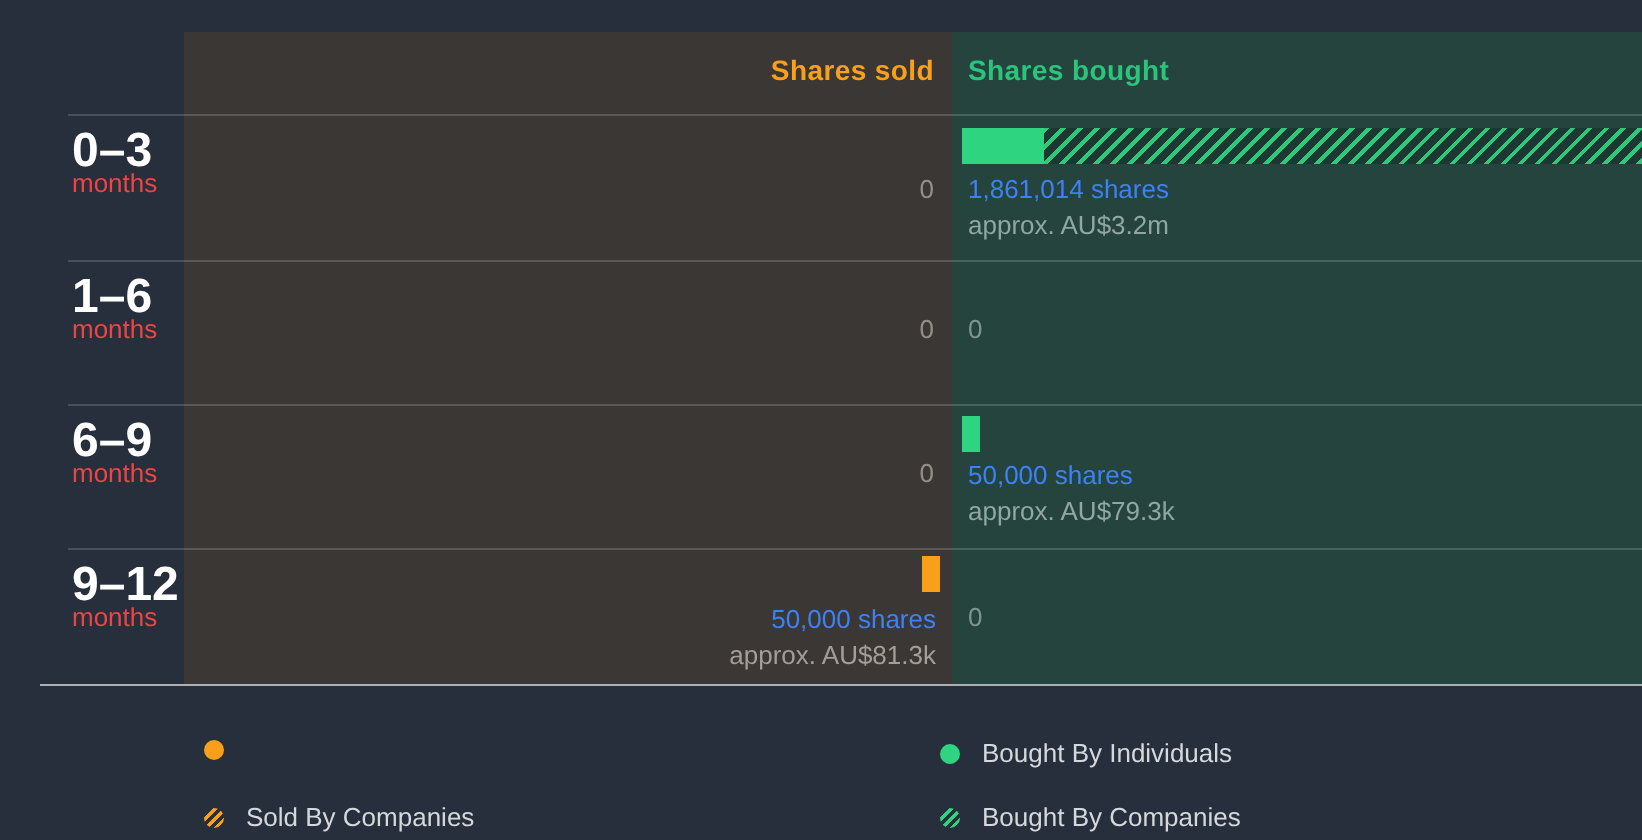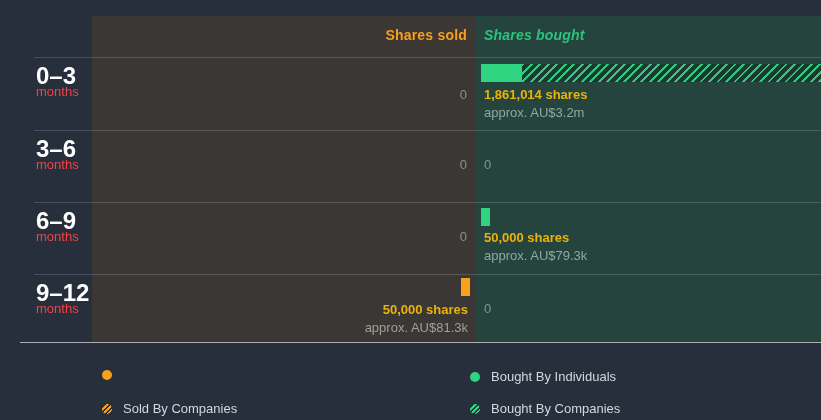--- a/index.html
+++ b/index.html
@@ -3,39 +3,39 @@
 <meta charset="utf-8">
 <style>
   html,body{margin:0;padding:0;background:#272e3c;}
   .stage{position:relative;width:821px;height:420px;background:#272e3c;overflow:hidden;
          font-family:"Liberation Sans",sans-serif;margin-left:20px;-webkit-font-smoothing:antialiased;}
   .panel{position:absolute;top:16px;height:326px;}
   .panel.sold{left:72px;width:384px;background:#3b3734;}
   .panel.bought{left:456px;width:352px;background:#26443e;}
   .hdr{position:absolute;top:27px;font-size:14px;font-weight:bold;letter-spacing:.2px;}
   .hdr.sold{left:72px;width:375px;text-align:right;color:#f9a01b;}
-  .hdr.bought{left:464px;color:#2ac47c;font-style:italic;}
+  .hdr.bought{left:464px;color:#2ac47c;}
   .sep{position:absolute;left:14px;width:794px;height:1px;background:rgba(255,255,255,.16);}
   .baseline{position:absolute;left:0;top:342px;width:808px;height:1px;background:rgba(255,255,255,.62);}
   .period{position:absolute;left:16px;color:#ffffff;font-size:24px;font-weight:bold;line-height:1;}
   .unit{position:absolute;left:16px;color:#ef4444;font-size:13px;line-height:1;}
   .bar{position:absolute;height:18px;display:flex;}
   .bar.bought{left:461px;flex-direction:row;}
   .bar.sold{left:72px;width:378px;flex-direction:row-reverse;}
   .seg{height:100%;}
   .bar.bought .seg.solid{background:#2ed47f;}
   .bar.bought .seg.hatched{background:repeating-linear-gradient(135deg,rgba(46,212,127,.92) 0 2px,rgba(8,27,24,.30) 2px 6px);}
   .bar.sold .seg.solid{background:#f9a01b;}
   .zero{position:absolute;font-size:13px;line-height:1;}
   .zero.sold{left:72px;width:375px;text-align:right;color:#948f89;}
   .zero.bought{left:464px;color:#7e968f;}
   .valblock{position:absolute;font-size:13px;line-height:18px;}
   .valblock.bought{left:464px;text-align:left;}
   .valblock.sold{left:72px;width:376px;text-align:right;}
-  .valblock .shares{font-weight:bold;color:#eab308;display:block;}
+  .valblock .shares{font-weight:normal;color:#3b82f6;display:block;}
   .valblock.bought .approx{color:#91a7a1;display:block;}
   .valblock.sold .approx{color:#a39e98;display:block;}
   .legend-item{position:absolute;display:flex;align-items:center;gap:11px;cursor:default;}
   .legend-item .label{font-size:13px;color:#d5d8dc;line-height:1;}
   .marker{width:10px;height:10px;border-radius:50%;flex:0 0 auto;}
   .marker.sold-solid{background:#f9a01b;}
   .marker.bought-solid{background:#2ed47f;}
   .marker.sold-hatched{background:repeating-linear-gradient(135deg,#f9a01b 0 1.5px,transparent 1.5px 3.5px);}
   .marker.bought-hatched{background:repeating-linear-gradient(135deg,#2ed47f 0 1.5px,transparent 1.5px 3.5px);}
 </style>
@@ -51,21 +51,21 @@
   <div class="hdr bought">Shares bought</div>
 
   <div class="sep" style="top:57px"></div>
   <div class="sep" style="top:130px"></div>
   <div class="sep" style="top:202px"></div>
   <div class="sep" style="top:274px"></div>
   <div class="baseline"></div>
 
   <div class="period" style="top:64px">0–3</div>
   <div class="unit" style="top:85px">months</div>
-  <div class="period" style="top:137px">3–6</div>
+  <div class="period" style="top:137px">1–6</div>
   <div class="unit" style="top:158px">months</div>
   <div class="period" style="top:209px">6–9</div>
   <div class="unit" style="top:230px">months</div>
   <div class="period" style="top:281px">9–12</div>
   <div class="unit" style="top:302px">months</div>
 
   <div class="bar bought" style="top:64px">
       <div class="seg solid" style="width: 41px;"></div>
       <div class="seg hatched" style="width: 302px;"></div>
     </div>

